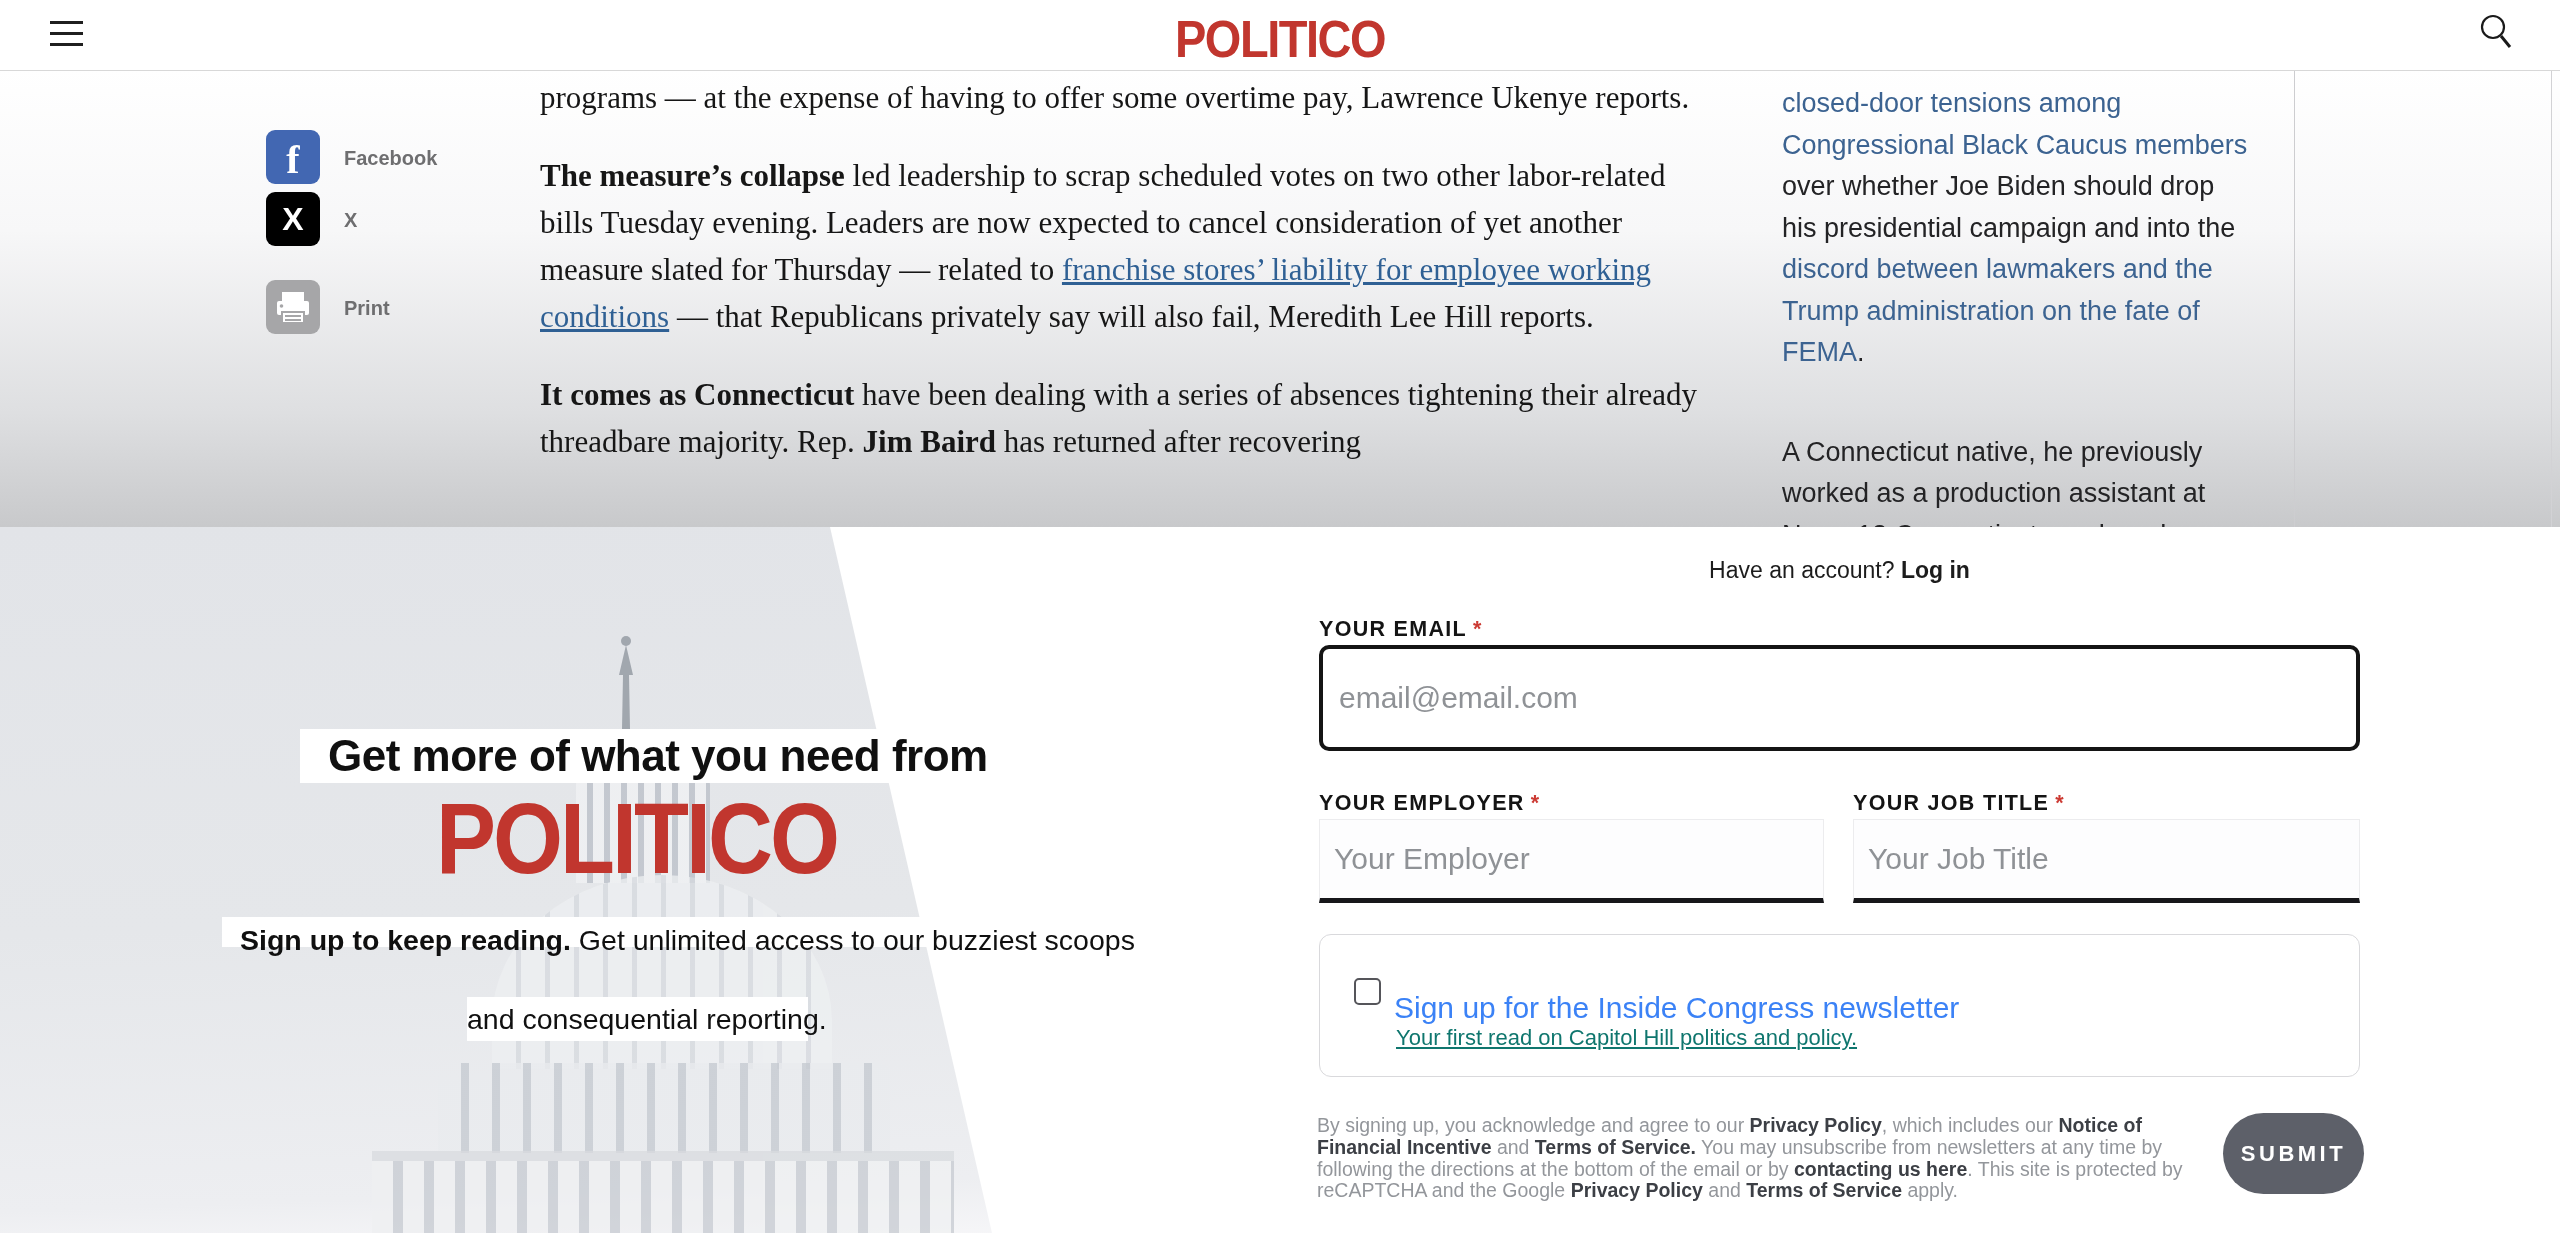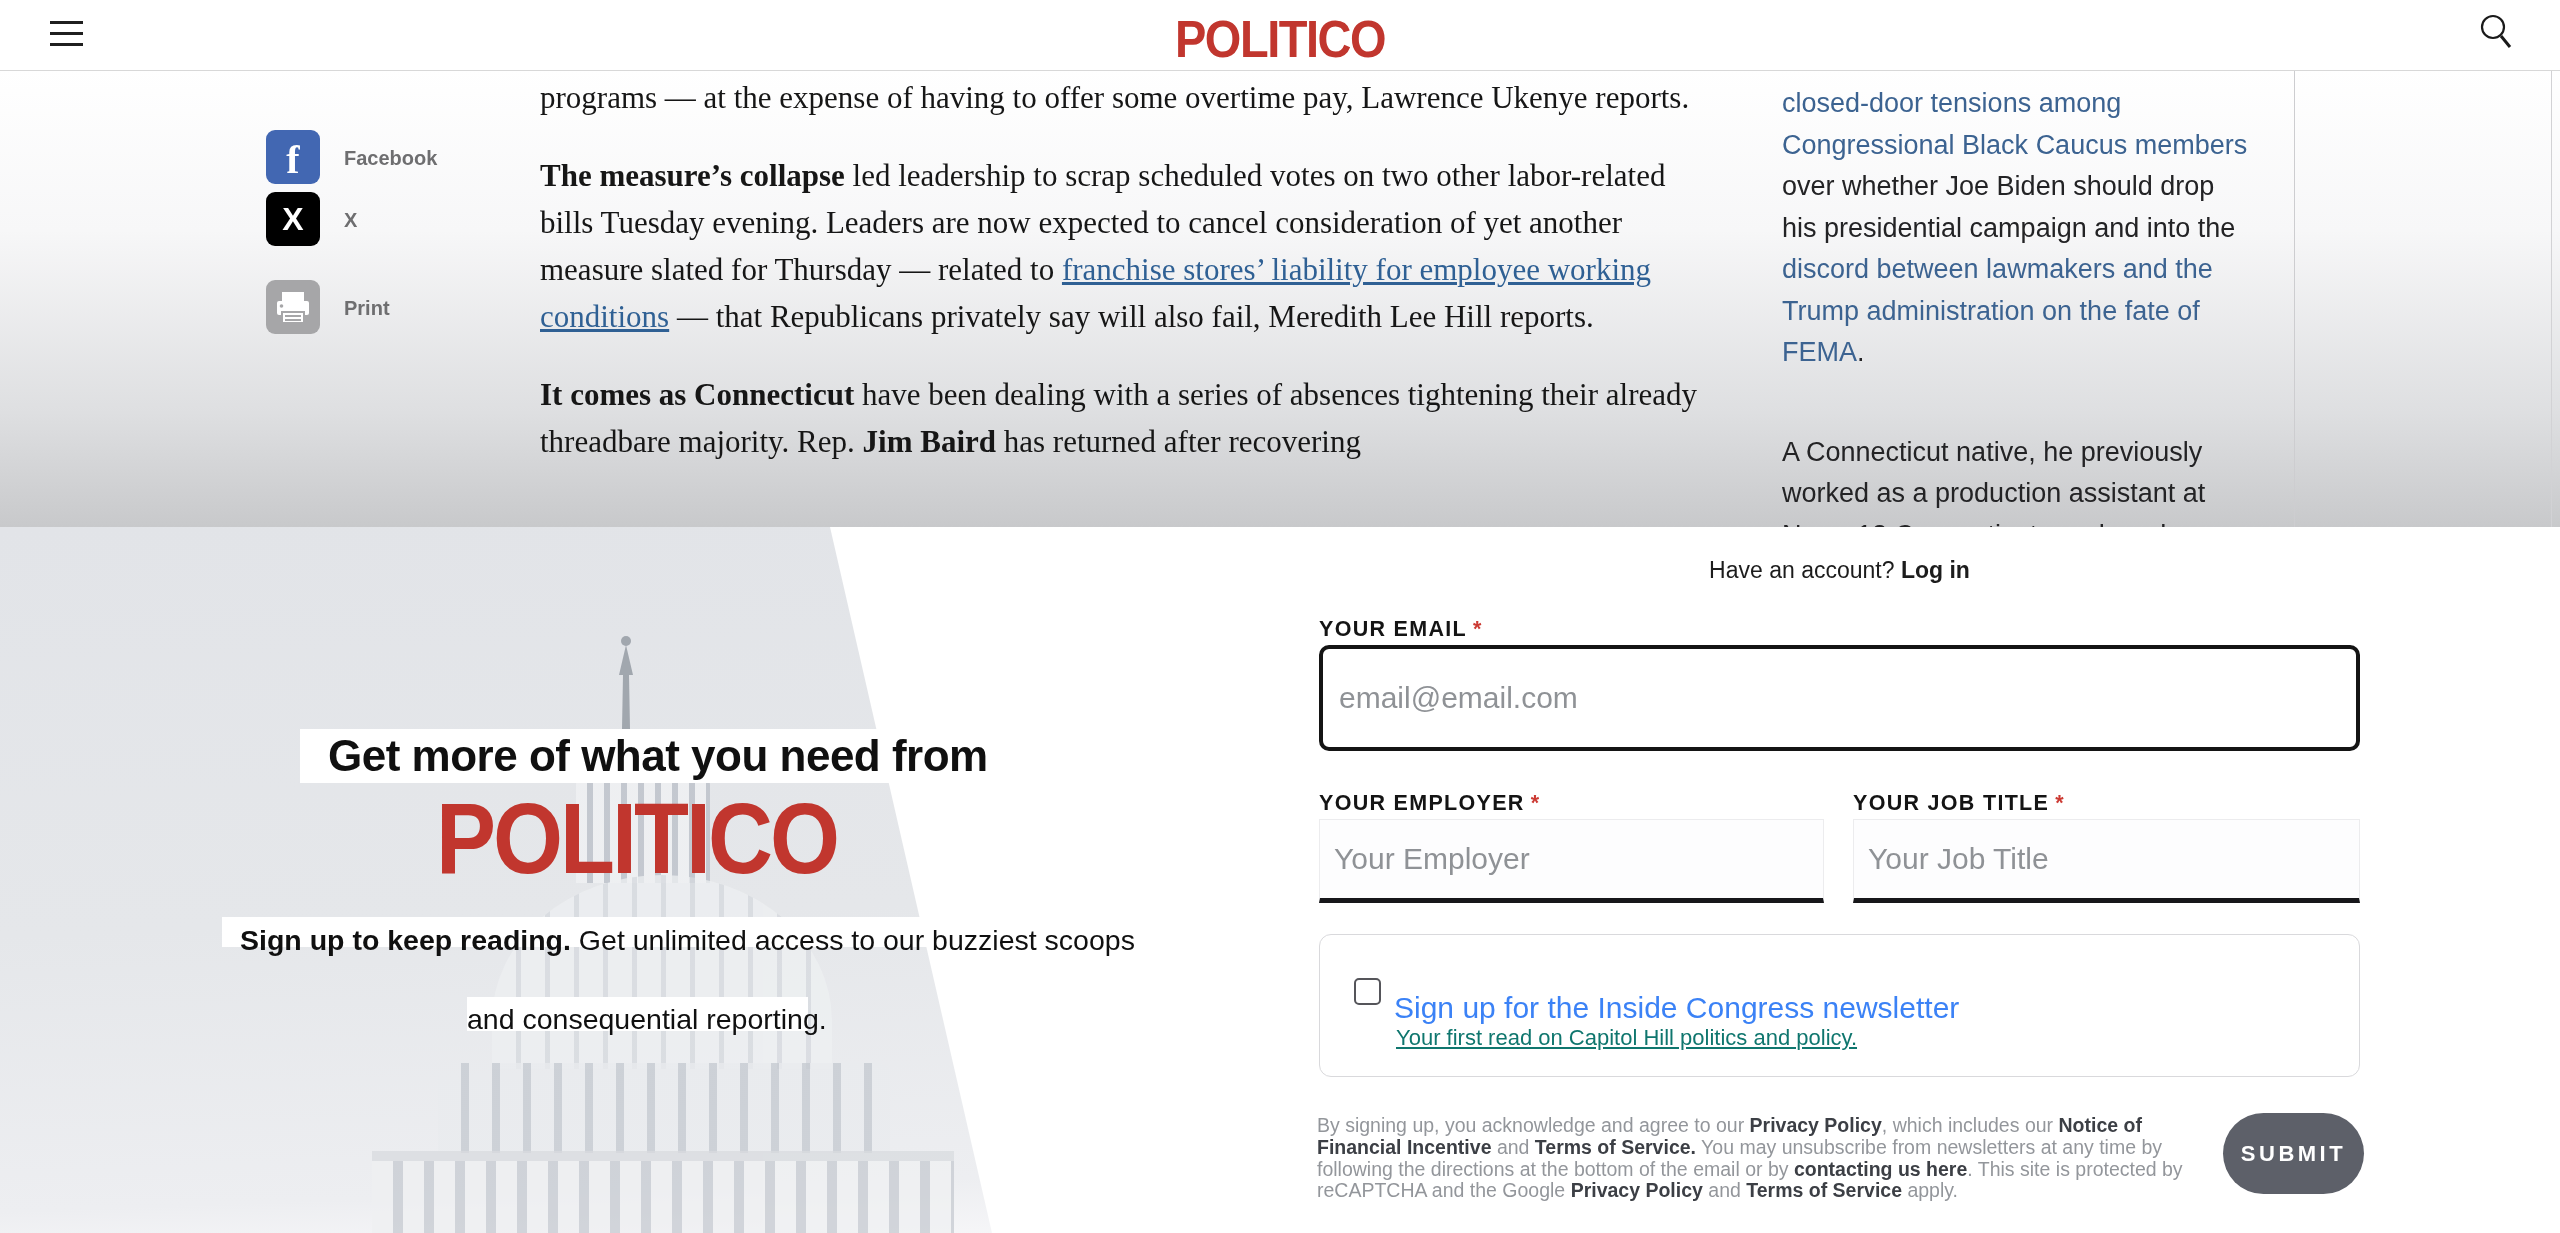--- a/index.html
+++ b/index.html
@@ -70,21 +70,21 @@
 
   
   .strip{position:absolute;background:#fff;color:#101010;white-space:nowrap;}
   #strip1{left:300px;top:182px;height:54px;line-height:54px;padding:0 28px;
           font-size:44px;font-weight:800;letter-spacing:-0.5px;margin-top:20px;}
   #brand-big{position:absolute;left:436px;top:254px;font-size:90px;font-weight:700;
              letter-spacing:-3px;color:var(--brand-red,#c1362e);transform:scaleY(1.12);
              transform-origin:left top;}
   #strip2{left:222px;top:390px;height:30px;line-height:46px;padding:0 18px;font-size:28.5px;}
   #strip2 .b{font-weight:700;}
-  #strip3{left:467px;top:470px;height:34px;line-height:44px;width:341px;text-align:center;
+  #strip3{left:467px;top:470px;height:44px;line-height:44px;width:341px;text-align:center;
           font-size:28.5px;padding:0;}
 
   
   #form{position:absolute;left:1319px;top:0;width:1041px;}
   #login-line{position:absolute;left:0;top:30px;width:100%;text-align:center;font-size:23px;color:#1c1c1c;}
   #login-link{font-weight:700;cursor:pointer;}
   .fld-label{position:absolute;font-size:21.5px;font-weight:700;letter-spacing:1.3px;color:#141414;}
   .req{color:#cc3a33;margin-left:6px;}
   #email-label{left:0;top:90px;}
   #email-input{position:absolute;left:0;top:118px;width:100%;height:106px;box-sizing:border-box;

